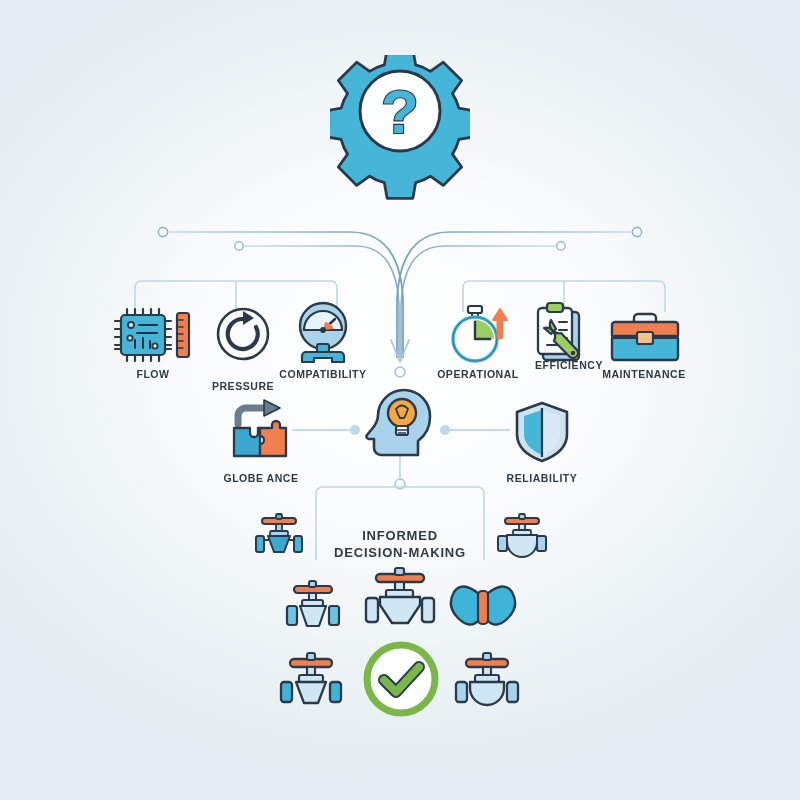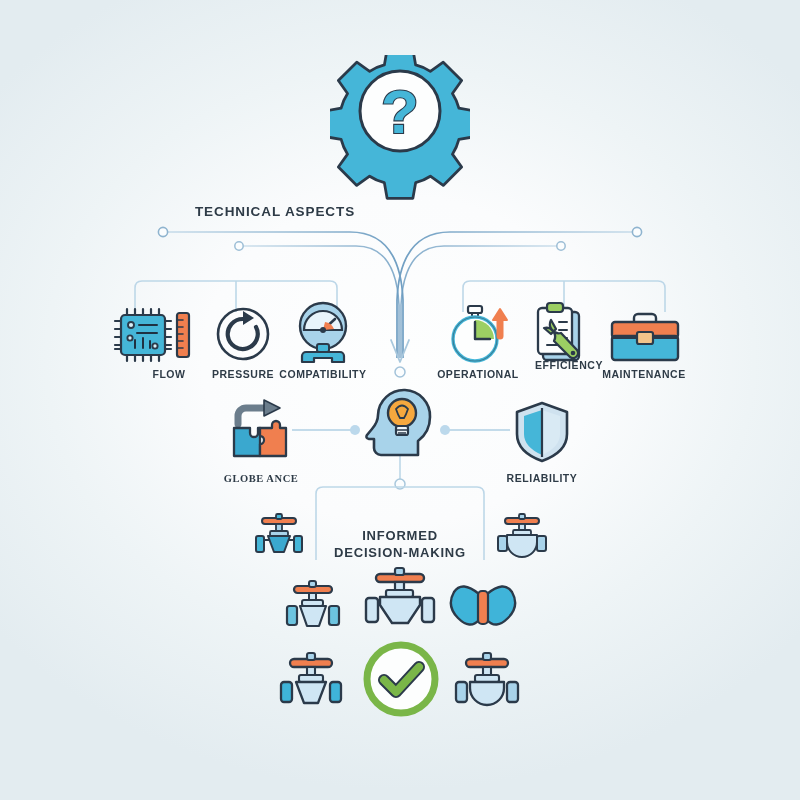--- a/index.html
+++ b/index.html
@@ -88,21 +88,20 @@
                    L33,72 A52,52 0 0 1 17,79 L14,96 H-14 L-17,79 A52,52 0 0 1 -33,72
                    L-47,82 L-67,62 L-57,48 A52,52 0 0 1 -64,32 L-81,29 V1 L-64,-2
                    A52,52 0 0 1 -57,-18 L-67,-32 L-47,-52 L-33,-42 A52,52 0 0 1 -17,-49 Z" transform="translate(0,-15) scale(0.92)"></path>
         </g>
         <circle cx="0" cy="-14" r="40" fill="#fdfefe" stroke="#2b3a4a" stroke-width="3"></circle>
         <text x="0" y="8" text-anchor="middle" font-family="Liberation Sans, sans-serif" font-size="62" font-weight="700" fill="#45b6d8" stroke="#2b3a4a" stroke-width="2.2" paint-order="stroke">?</text>
       </g>
     </svg>
   </div>
 
-  <div class="lbl lbl-lg" style="left:150px;top:204px;width:250px;">TECHNICAL ASPECTS</div>
 
   <div class="node" style="left:113px;top:305px;">
     <svg width="80" height="60" viewBox="0 0 80 60">
       <g stroke="#2b3a4a" stroke-width="2.2" stroke-linecap="round">
         <g fill="none">
           <path d="M14 10 V4 M22 10 V4 M30 10 V4 M38 10 V4 M46 10 V4"></path>
           <path d="M14 50 V56 M22 50 V56 M30 50 V56 M38 50 V56 M46 50 V56"></path>
           <path d="M8 16 H2 M8 24 H2 M8 32 H2 M8 40 H2 M8 44 H2"></path>
           <path d="M52 16 H58 M52 24 H58 M52 32 H58 M52 40 H58 M52 44 H58"></path>
         </g>
@@ -115,30 +114,30 @@
         <g fill="none" stroke="#1f3142" stroke-width="2">
           <path d="M26 20 H44 M24 28 H44 M22 35 V43 M30 33 V43 M37 36 V43"></path>
         </g>
         <rect x="64" y="8" width="12" height="44" rx="2.5" fill="#f07f4f"></rect>
         <g stroke="#2b3a4a" stroke-width="1.6">
           <path d="M64 15 H70 M64 22 H70 M64 29 H70 M64 36 H70 M64 43 H70"></path>
         </g>
       </g>
     </svg>
   </div>
-  <div class="lbl lbl-sm" style="left:129px;top:368px;width:80px;">FLOW</div>
+  <div class="lbl lbl-sm" style="left:113px;top:368px;width:80px;">FLOW</div>
 
   <div class="node" style="left:213px;top:303px;">
     <svg width="60" height="62" viewBox="0 0 60 62">
       <circle cx="30" cy="31" r="25" fill="none" stroke="#2b3a4a" stroke-width="2.6"></circle>
       <path d="M30 16 A15 15 0 1 0 43 24" fill="none" stroke="#2b3a4a" stroke-width="4.2" stroke-linecap="round"></path>
       <path d="M30 8 L30 22 L41 15 Z" fill="#2b3a4a"></path>
     </svg>
   </div>
-  <div class="lbl lbl-sm" style="left:203px;top:368px;width:80px;">PRESSURE</div>
+  <div class="lbl lbl-sm" style="left:203px;top:380px;width:80px;">PRESSURE</div>
 
   <div class="node" style="left:292px;top:300px;">
     <svg width="62" height="66" viewBox="0 0 62 66">
       <circle cx="31" cy="26" r="23" fill="#a8d3ea" stroke="#2b3a4a" stroke-width="2.4"></circle>
       <path d="M12 30 A19 19 0 0 1 50 30 Z" fill="#e8f4fb" stroke="#2b3a4a" stroke-width="2.2"></path>
       <path d="M31 30 L43 19" stroke="#2b3a4a" stroke-width="2.6" stroke-linecap="round"></path>
       <path d="M33 22 A11 11 0 0 1 42 29 L31 30 Z" fill="#f07f4f"></path>
       <circle cx="31" cy="30" r="3" fill="#2b3a4a"></circle>
       <rect x="25" y="44" width="12" height="8" rx="2" fill="#45b6d8" stroke="#2b3a4a" stroke-width="2"></rect>
       <path d="M14 52 h34 a4 4 0 0 1 4 4 v6 h-12 v-4 h-18 v4 h-12 v-6 a4 4 0 0 1 4 -4 z" fill="#45b6d8" stroke="#2b3a4a" stroke-width="2.2" stroke-linejoin="round"></path>
@@ -186,21 +185,21 @@
   <div class="lbl lbl-sm" style="left:593px;top:368px;width:102px;">MAINTENANCE</div>
 
   <div class="node" style="left:228px;top:398px;">
     <svg width="66" height="66" viewBox="0 0 66 66">
       <path d="M10 26 V18 a8 8 0 0 1 8 -8 h22" fill="none" stroke="#6b7d8c" stroke-width="7" stroke-linecap="round" stroke-linejoin="round"></path>
       <path d="M36 2 L52 10 L36 18 Z" fill="#6b7d8c" stroke="#2b3a4a" stroke-width="1.6" stroke-linejoin="round"></path>
       <path d="M6 30 h16 v5 a4 4 0 0 0 8 0 v-5 h2 v28 h-26 z" fill="#3aa8cf" stroke="#2b3a4a" stroke-width="2.3" stroke-linejoin="round"></path>
       <path d="M32 30 h12 v-3 a4 4 0 0 1 8 0 v3 h6 v28 h-26 v-12 a4 4 0 0 0 0 -8 z" fill="#f07f4f" stroke="#2b3a4a" stroke-width="2.3" stroke-linejoin="round"></path>
     </svg>
   </div>
-  <div class="lbl lbl-sm" style="left:211px;top:472px;width:100px;font-family:Liberation Serif, serif;">GLOBE ANCE</div>
+  <div class="lbl lbl-sm" style="left:211px;top:472px;width:100px;">GLOBE ANCE</div>
 
   <div class="node" style="left:360px;top:383px;">
     <svg width="80" height="76" viewBox="0 0 80 76">
       <path d="M58 72 V58 q12 -9 12 -24 A26 26 0 0 0 18 32 q0 7 -6 14 l-5 6 q-2 3 2 4 h5 v9 a7 7 0 0 0 7 7 z" fill="#a8d3ea" stroke="#2b3a4a" stroke-width="2.6" stroke-linejoin="round"></path>
       <circle cx="42" cy="30" r="14" fill="#f6a83e" stroke="#2b3a4a" stroke-width="2.4"></circle>
       <path d="M36 26 q6 -7 12 0 q-2 6 -4 9 h-4 q-2 -3 -4 -9 z" fill="none" stroke="#2b3a4a" stroke-width="1.8"></path>
       <rect x="36" y="43" width="12" height="9" rx="2" fill="#f0f6fa" stroke="#2b3a4a" stroke-width="2.2"></rect>
       <path d="M37 47 H47 M38 50 H46" stroke="#2b3a4a" stroke-width="1.5"></path>
     </svg>
   </div>

